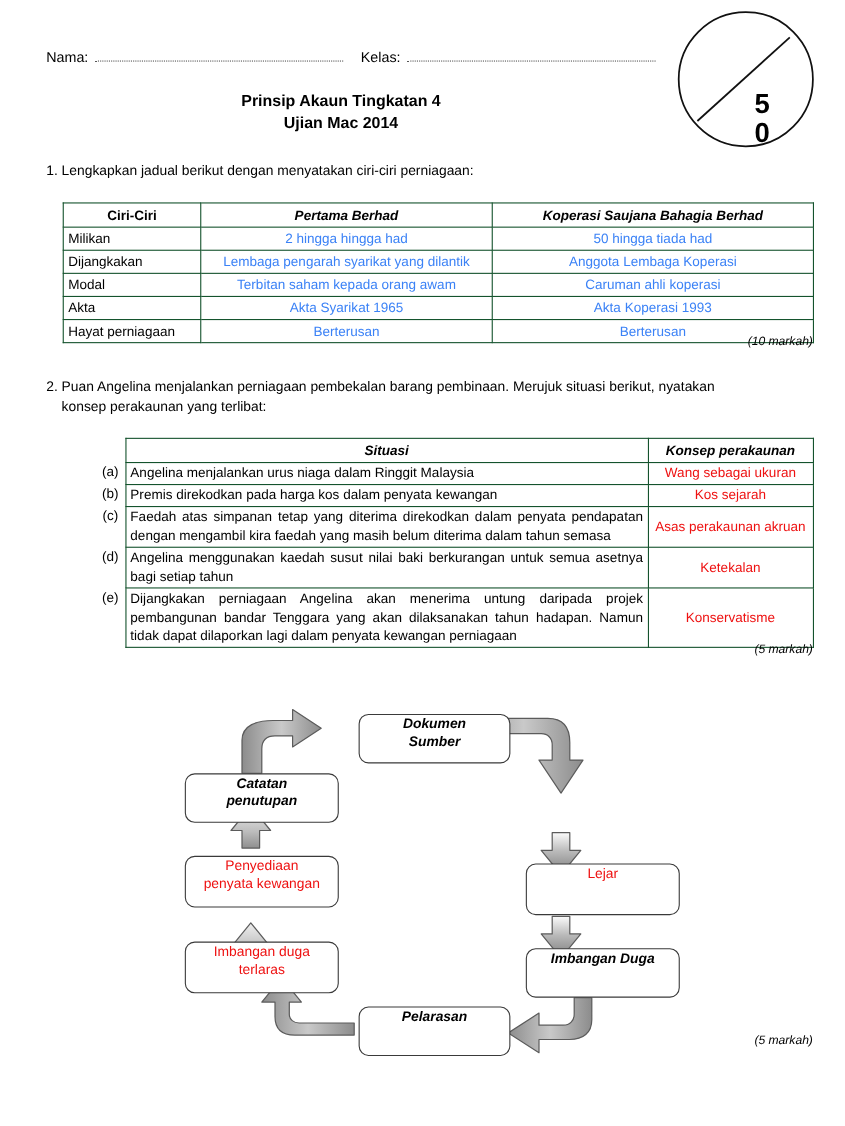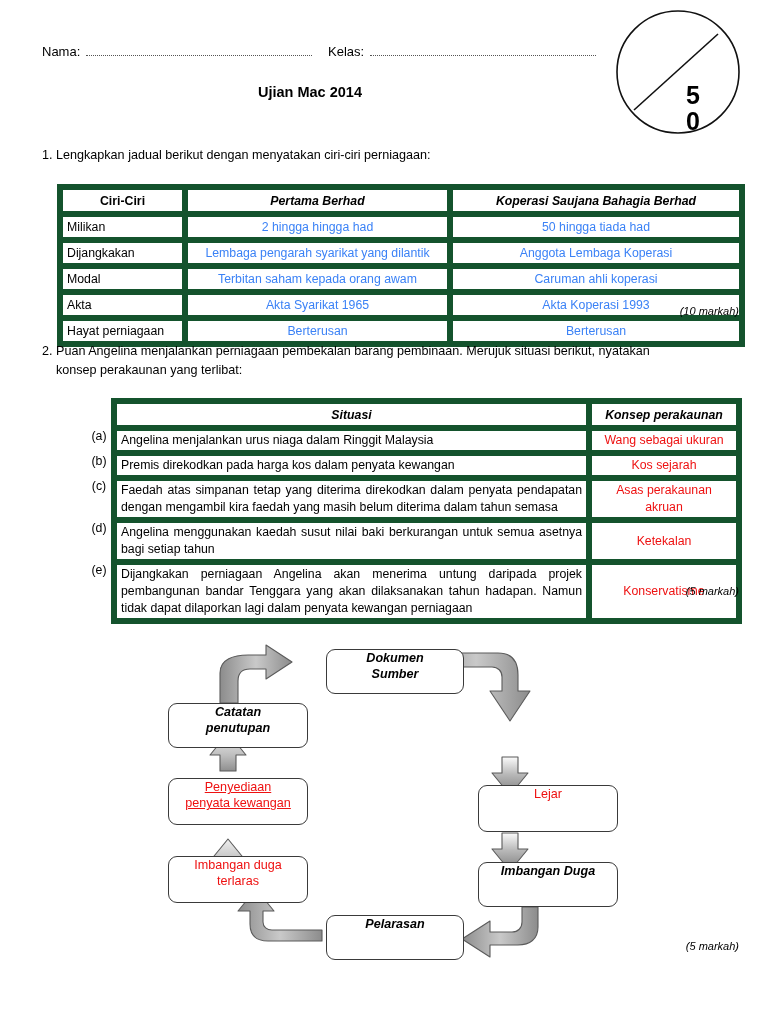--- a/index.html
+++ b/index.html
@@ -83,21 +83,21 @@
   #q2-text { left: 42px; top: 342px; width: 690px; }
   #q3-text { left: 42px; top: 613px; width: 640px; }
   .q-indent { display: block; padding-left: 14px; }
 
   
   table.sheet {
     border-collapse: collapse;
     table-layout: fixed;
   }
   table.sheet td, table.sheet th {
-    border: 6px solid #14532d;
+    border: 1px solid #14532d;
     font-size: 12.3px;
     padding: 1px 4px;
     vertical-align: middle;
   }
   .tbl-1 {
     position: absolute;
     left: 57px;
     top: 184px;
     width: 682px;
   }
@@ -204,20 +204,21 @@
       <span class="hdr-label">Nama:</span>
       <span class="dotfill"></span>
     </div>
     <div class="kelas-block">
       <span class="hdr-label">Kelas:</span>
       <span class="dotfill"></span>
     </div>
   </div>
 
   <div class="title-block">
+    <div>Prinsip Akaun Tingkatan 4</div>
     <div>Ujian Mac 2014</div>
   </div>
 
   <div class="score-circle">
     <svg width="132" height="132" viewBox="0 0 132 132" aria-hidden="true">
       <ellipse cx="66" cy="66" rx="61" ry="61" fill="#ffffff" stroke="#111111" stroke-width="1.6"></ellipse>
       <line x1="22" y1="104" x2="106" y2="28" stroke="#111111" stroke-width="1.6"></line>
     </svg>
     <div class="score-num">
       <div>5</div>
@@ -379,21 +380,21 @@
       <div>Pelarasan</div>
     </div>
 
     <div class="node red" style="left:18px; top:211px; width:140px; height:47px;">
       <div>
         <div>Imbangan duga</div>
         <div>terlaras</div>
       </div>
     </div>
 
-    <div class="node red" style="left:18px; top:133px; width:140px; height:47px;text-decoration:underline;">
+    <div class="node red" style="left:18px; top:133px; width:140px; height:47px;">
       <div>
         <div>Penyediaan</div>
         <div>penyata kewangan</div>
       </div>
     </div>
 
     <div class="node bold" style="left:18px; top:58px; width:140px; height:45px;">
       <div>
         <div>Catatan</div>
         <div>penutupan</div>

